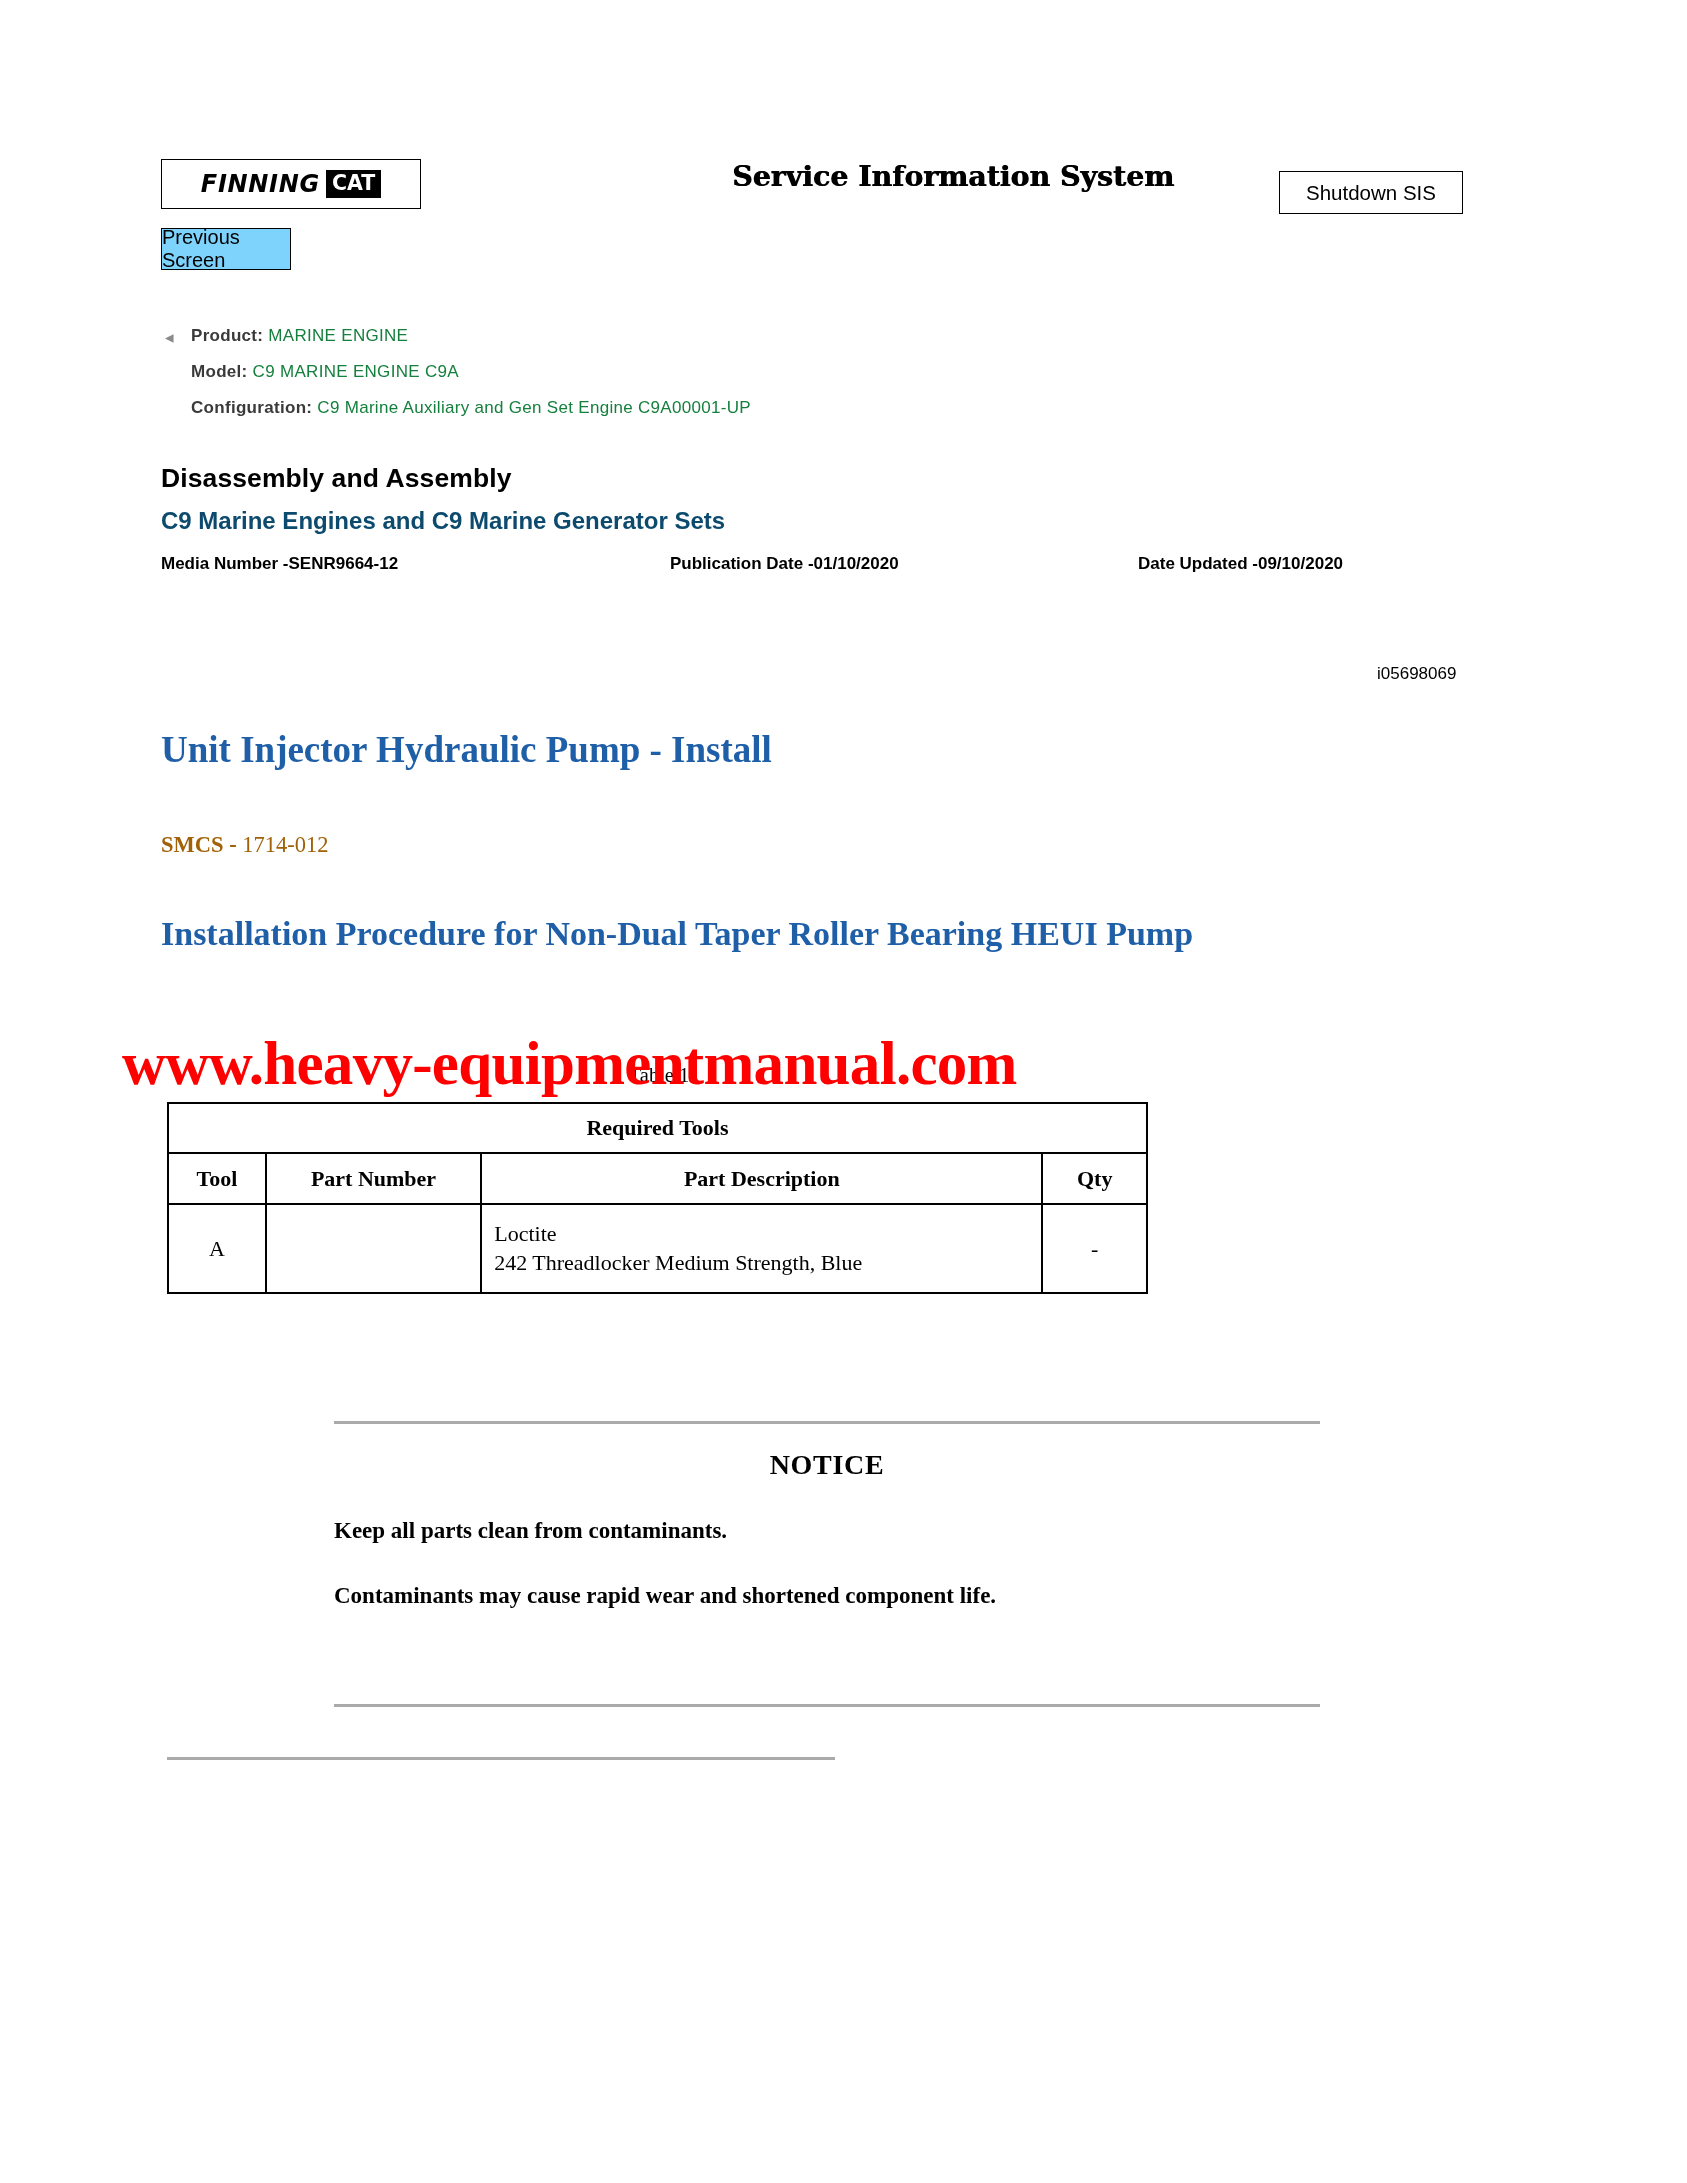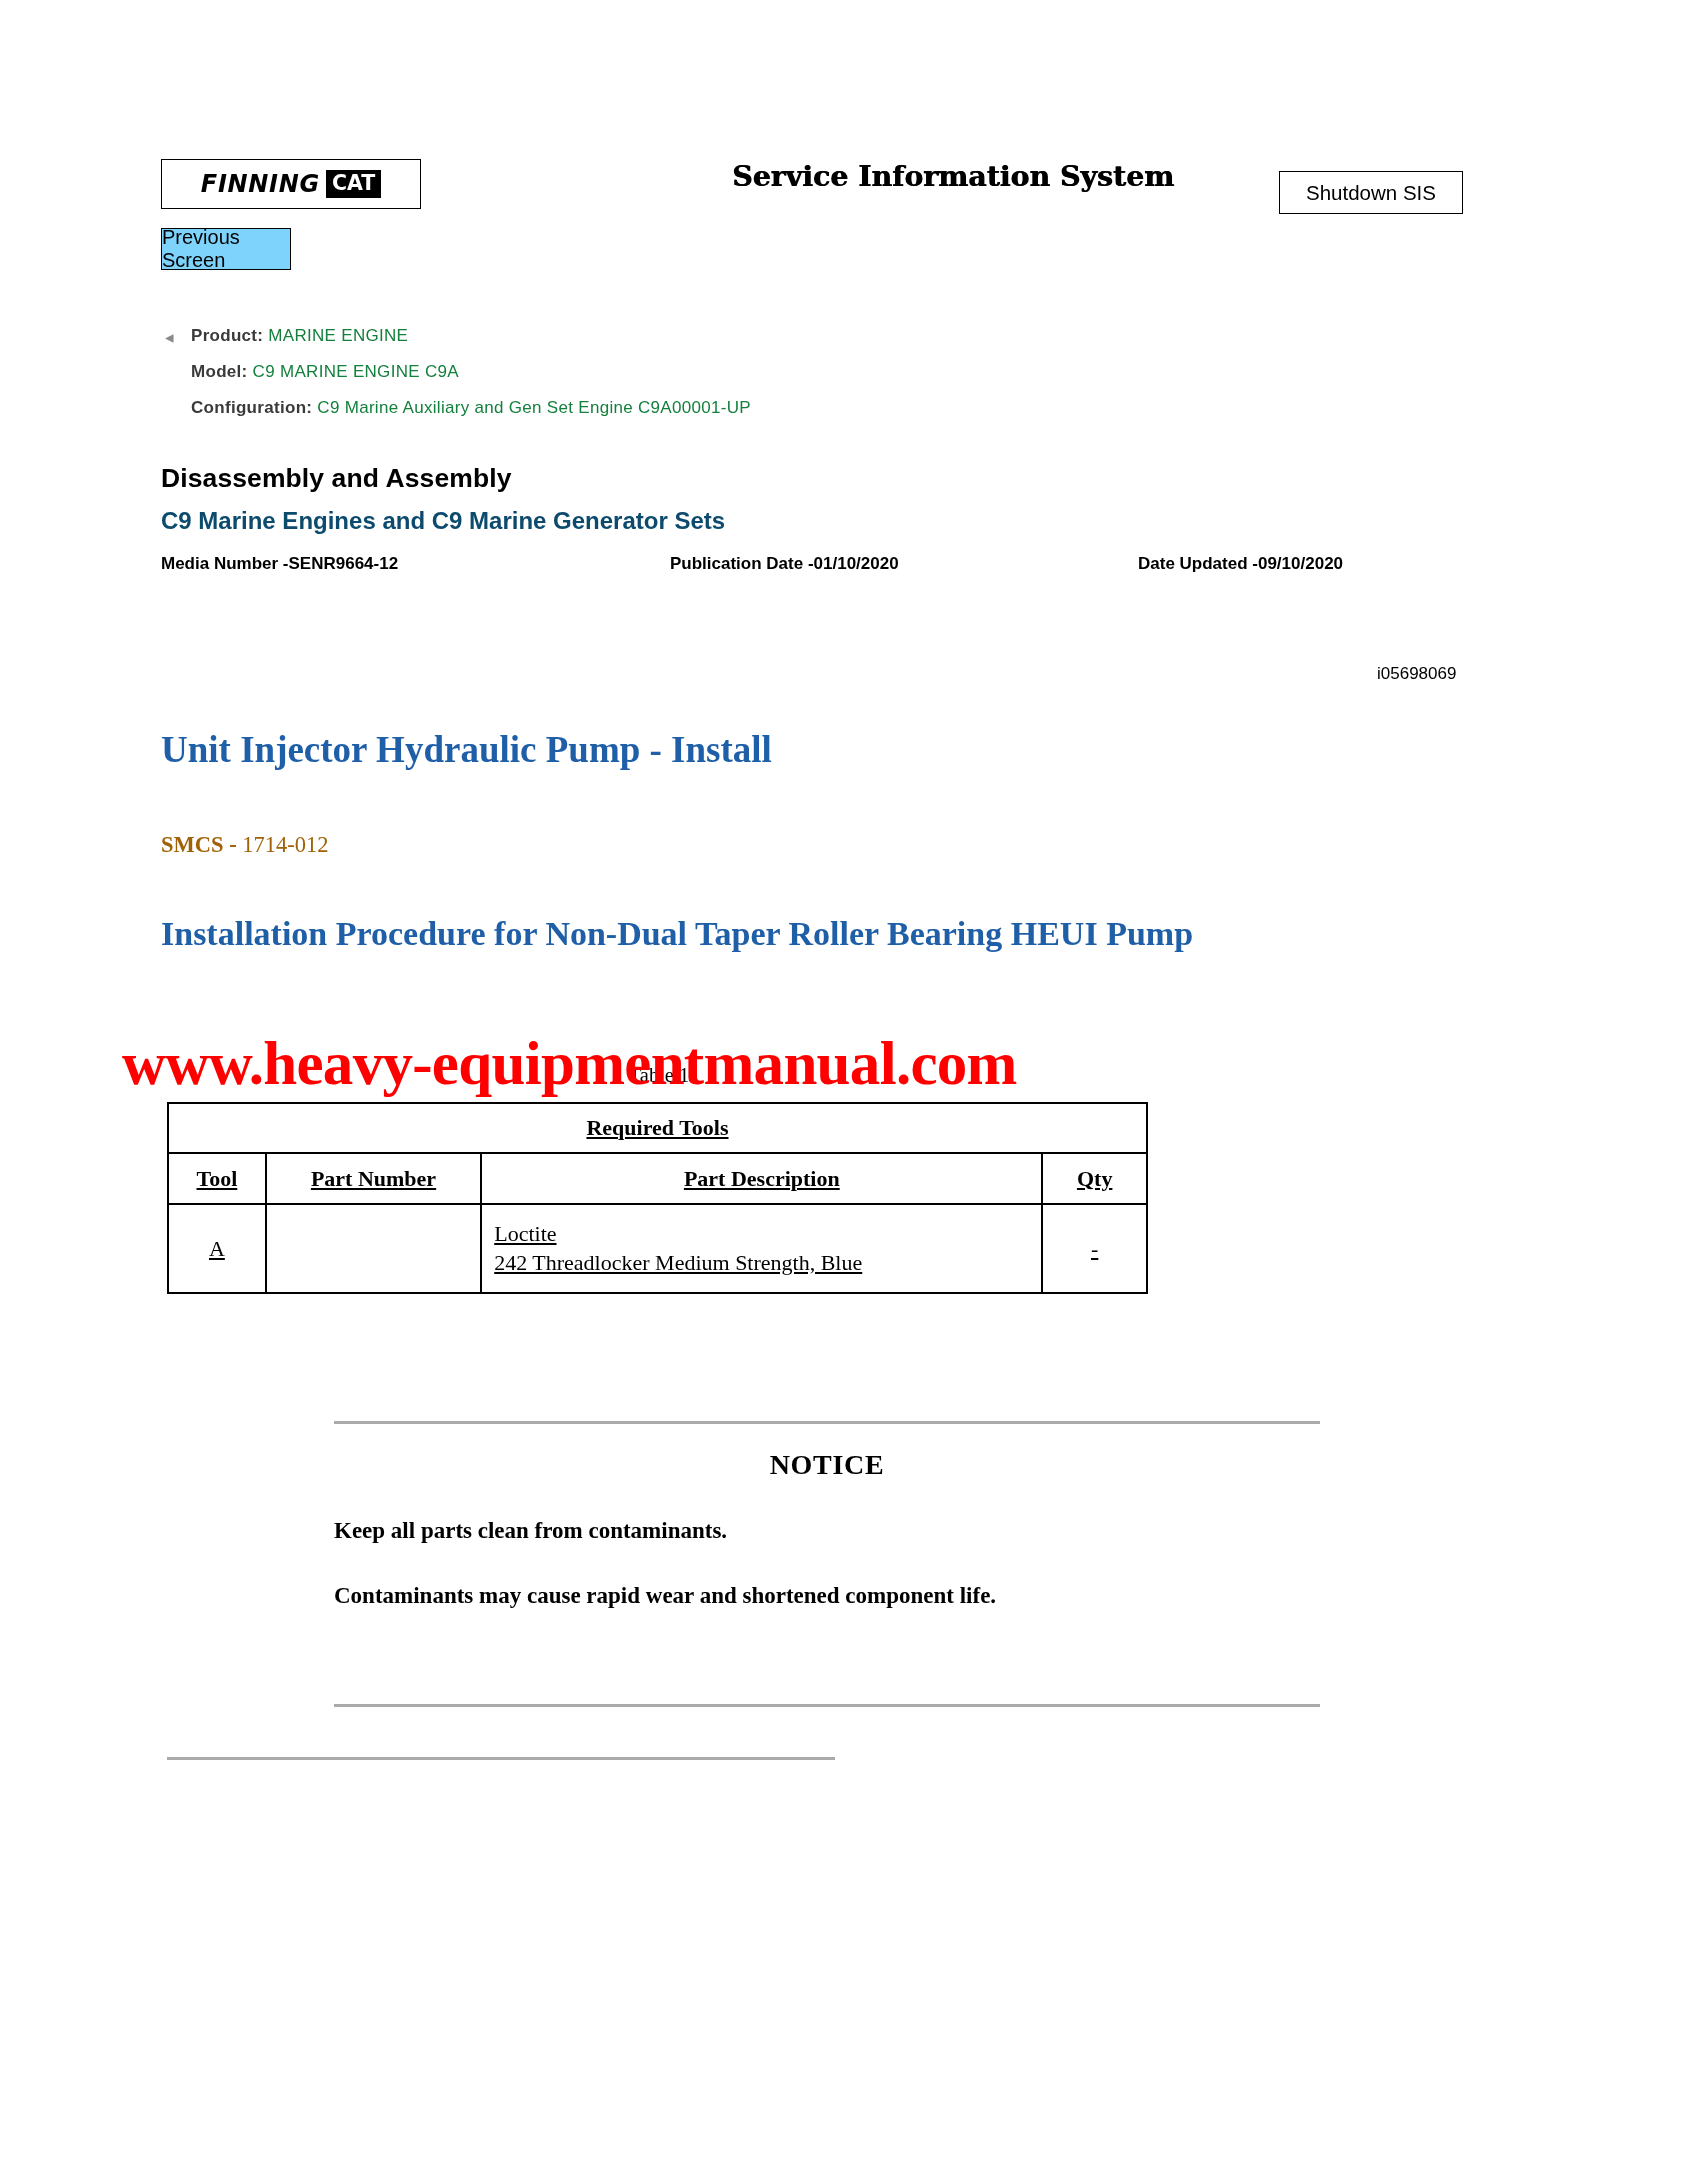--- a/index.html
+++ b/index.html
@@ -204,21 +204,20 @@
     color: #000;
   }
   table.tools {
     position: absolute;
     left: 167px;
     top: 1102px;
     width: 981px;
     border-collapse: collapse;
     font-family: "Liberation Serif", serif;
     background: #fff;
-    text-decoration: underline;
   }
   table.tools td, table.tools th {
     border: 2px double #000;
     padding: 4px 5.3px;
     font-size: 22px;
     text-align: center;
     vertical-align: middle;
   }
   .row-title td { font-size: 22.5px; font-weight: bold; height: 40px; }
   .hdr td { height: 41px; font-weight: bold; }

